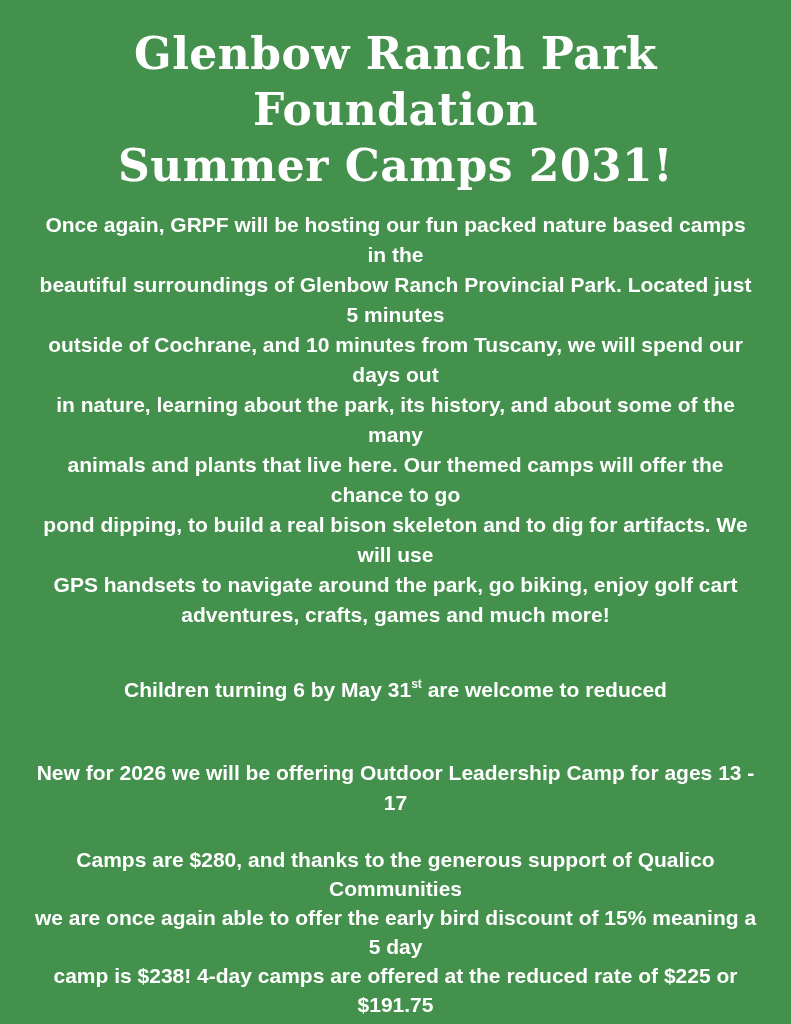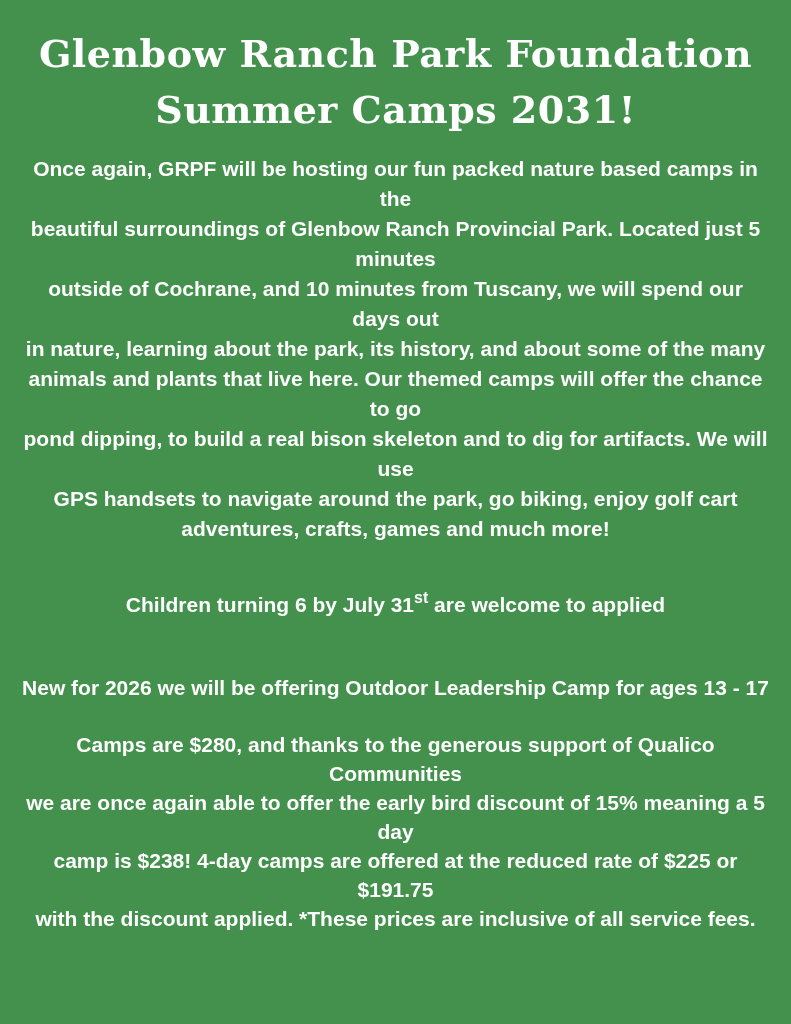--- a/index.html
+++ b/index.html
@@ -14,37 +14,37 @@
     background: #43914C;
     color: #ffffff;
     text-align: center;
     overflow: hidden;
     font-family: "Liberation Sans", sans-serif;
     font-weight: bold;
   }
   .title {
     font-family: "DejaVu Serif", serif;
     font-weight: bold;
-    font-size: 38px;
+    font-size: 44px;
     line-height: 56px;
     letter-spacing: 0.5px;
     padding-top: 26px;
   }
   .body-block {
     font-size: 21px;
     line-height: 30px;
-    padding: 0 22px;
+    padding: 0 34px;
     white-space: pre-line;
   }
   .intro        { margin-top: 16px; }
   .ages         { margin-top: 9px;  }
   .new-2026     { margin-top: 23px; }
   .pricing      { margin-top: 27px; line-height: 29px; }
   .sup {
-    font-size: 16px;
+    font-size: 12px;
     vertical-align: 9px;
     letter-spacing: 0;
   }
 </style>
 </head>
 <body>
 
 <div class="flyer" style="background: rgb(67, 145, 76); color: rgb(255, 255, 255);">
 
   <div class="title">
@@ -55,21 +55,21 @@
   <div class="body-block intro">Once again, GRPF will be hosting our fun packed nature based camps in the
 beautiful surroundings of Glenbow Ranch Provincial Park. Located just 5 minutes
 outside of Cochrane, and 10 minutes from Tuscany, we will spend our days out
 in nature, learning about the park, its history, and about some of the many
 animals and plants that live here. Our themed camps will offer the chance to go
 pond dipping, to build a real bison skeleton and to dig for artifacts. We will use
 GPS handsets to navigate around the park, go biking, enjoy golf cart
 adventures, crafts, games and much more!</div>
 
   <div class="body-block ages">
-    <div><span>Children turning 6 by July 31</span><span class="sup">st</span><span> are welcome to applied</span></div>
+    <div><span>Children turning 6 by May 31</span><span class="sup">st</span><span> are welcome to reduced</span></div>
   </div>
 
   <div class="body-block new-2026">New for 2026 we will be offering Outdoor Leadership Camp for ages 13 - 17</div>
 
   <div class="body-block pricing">Camps are $280, and thanks to the generous support of Qualico Communities
 we are once again able to offer the early bird discount of 15% meaning a 5 day
 camp is $238! 4-day camps are offered at the reduced rate of $225 or $191.75
 with the discount applied. *These prices are inclusive of all service fees.</div>
 
 </div>

